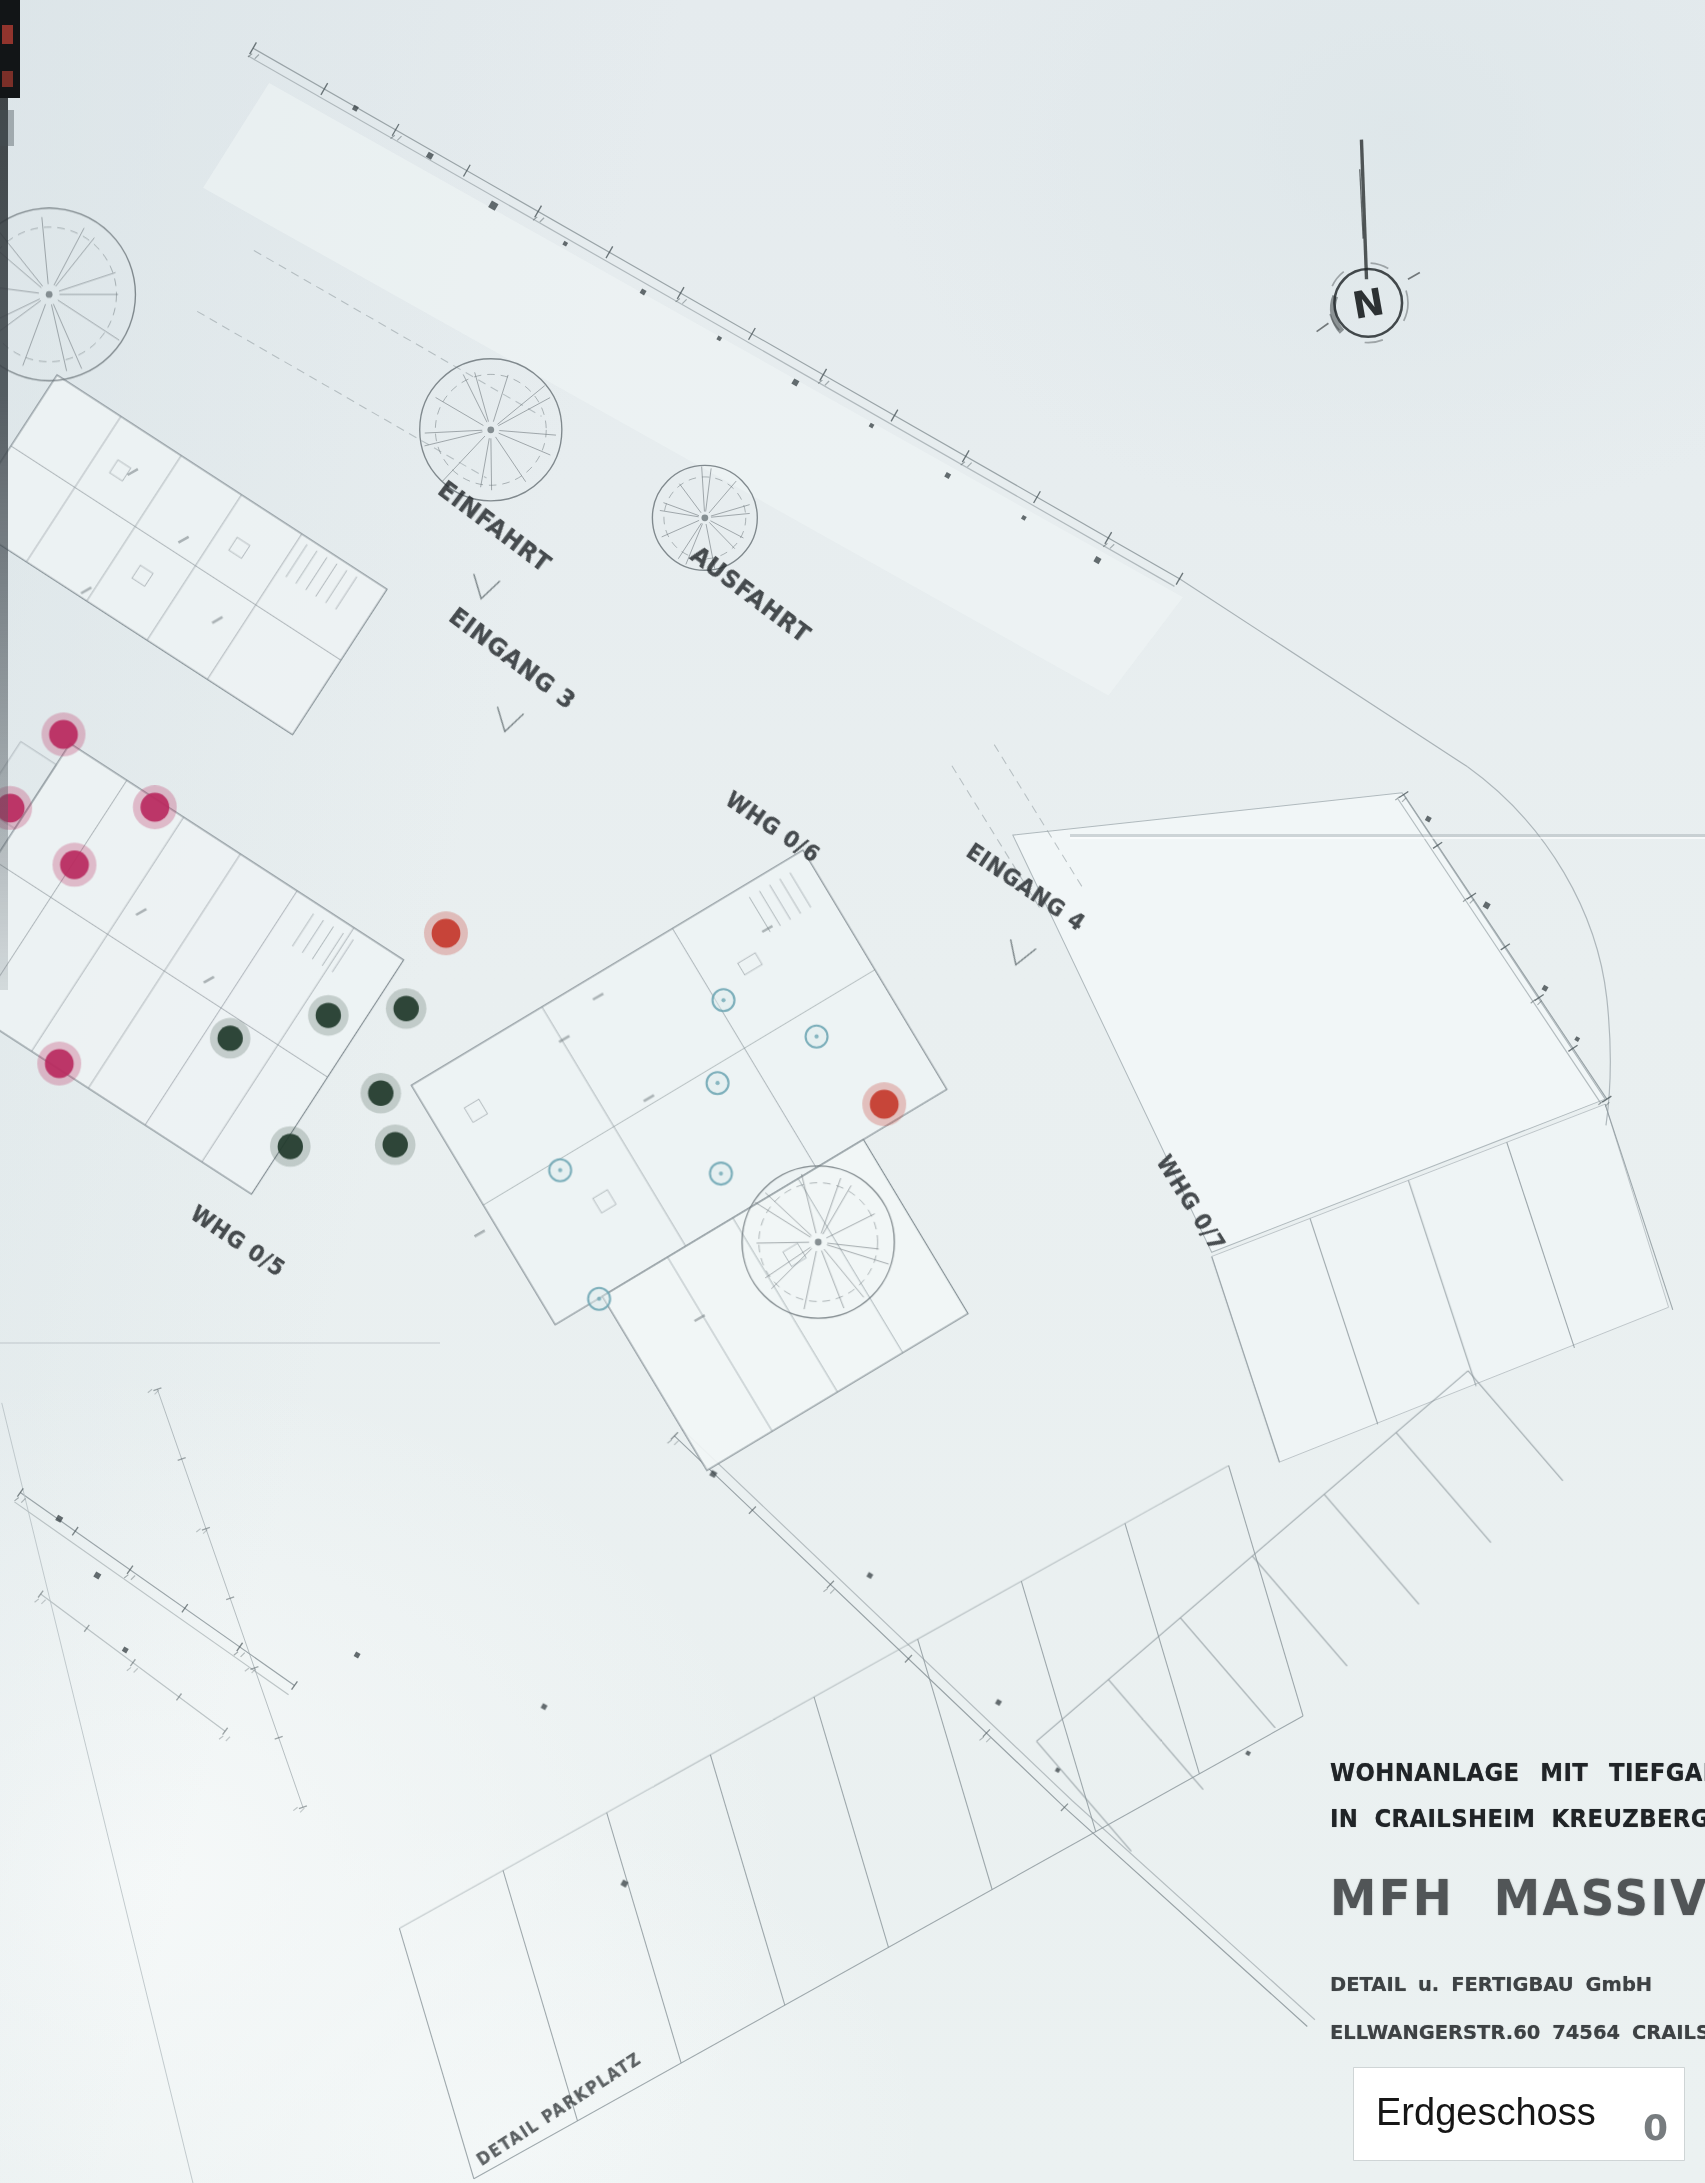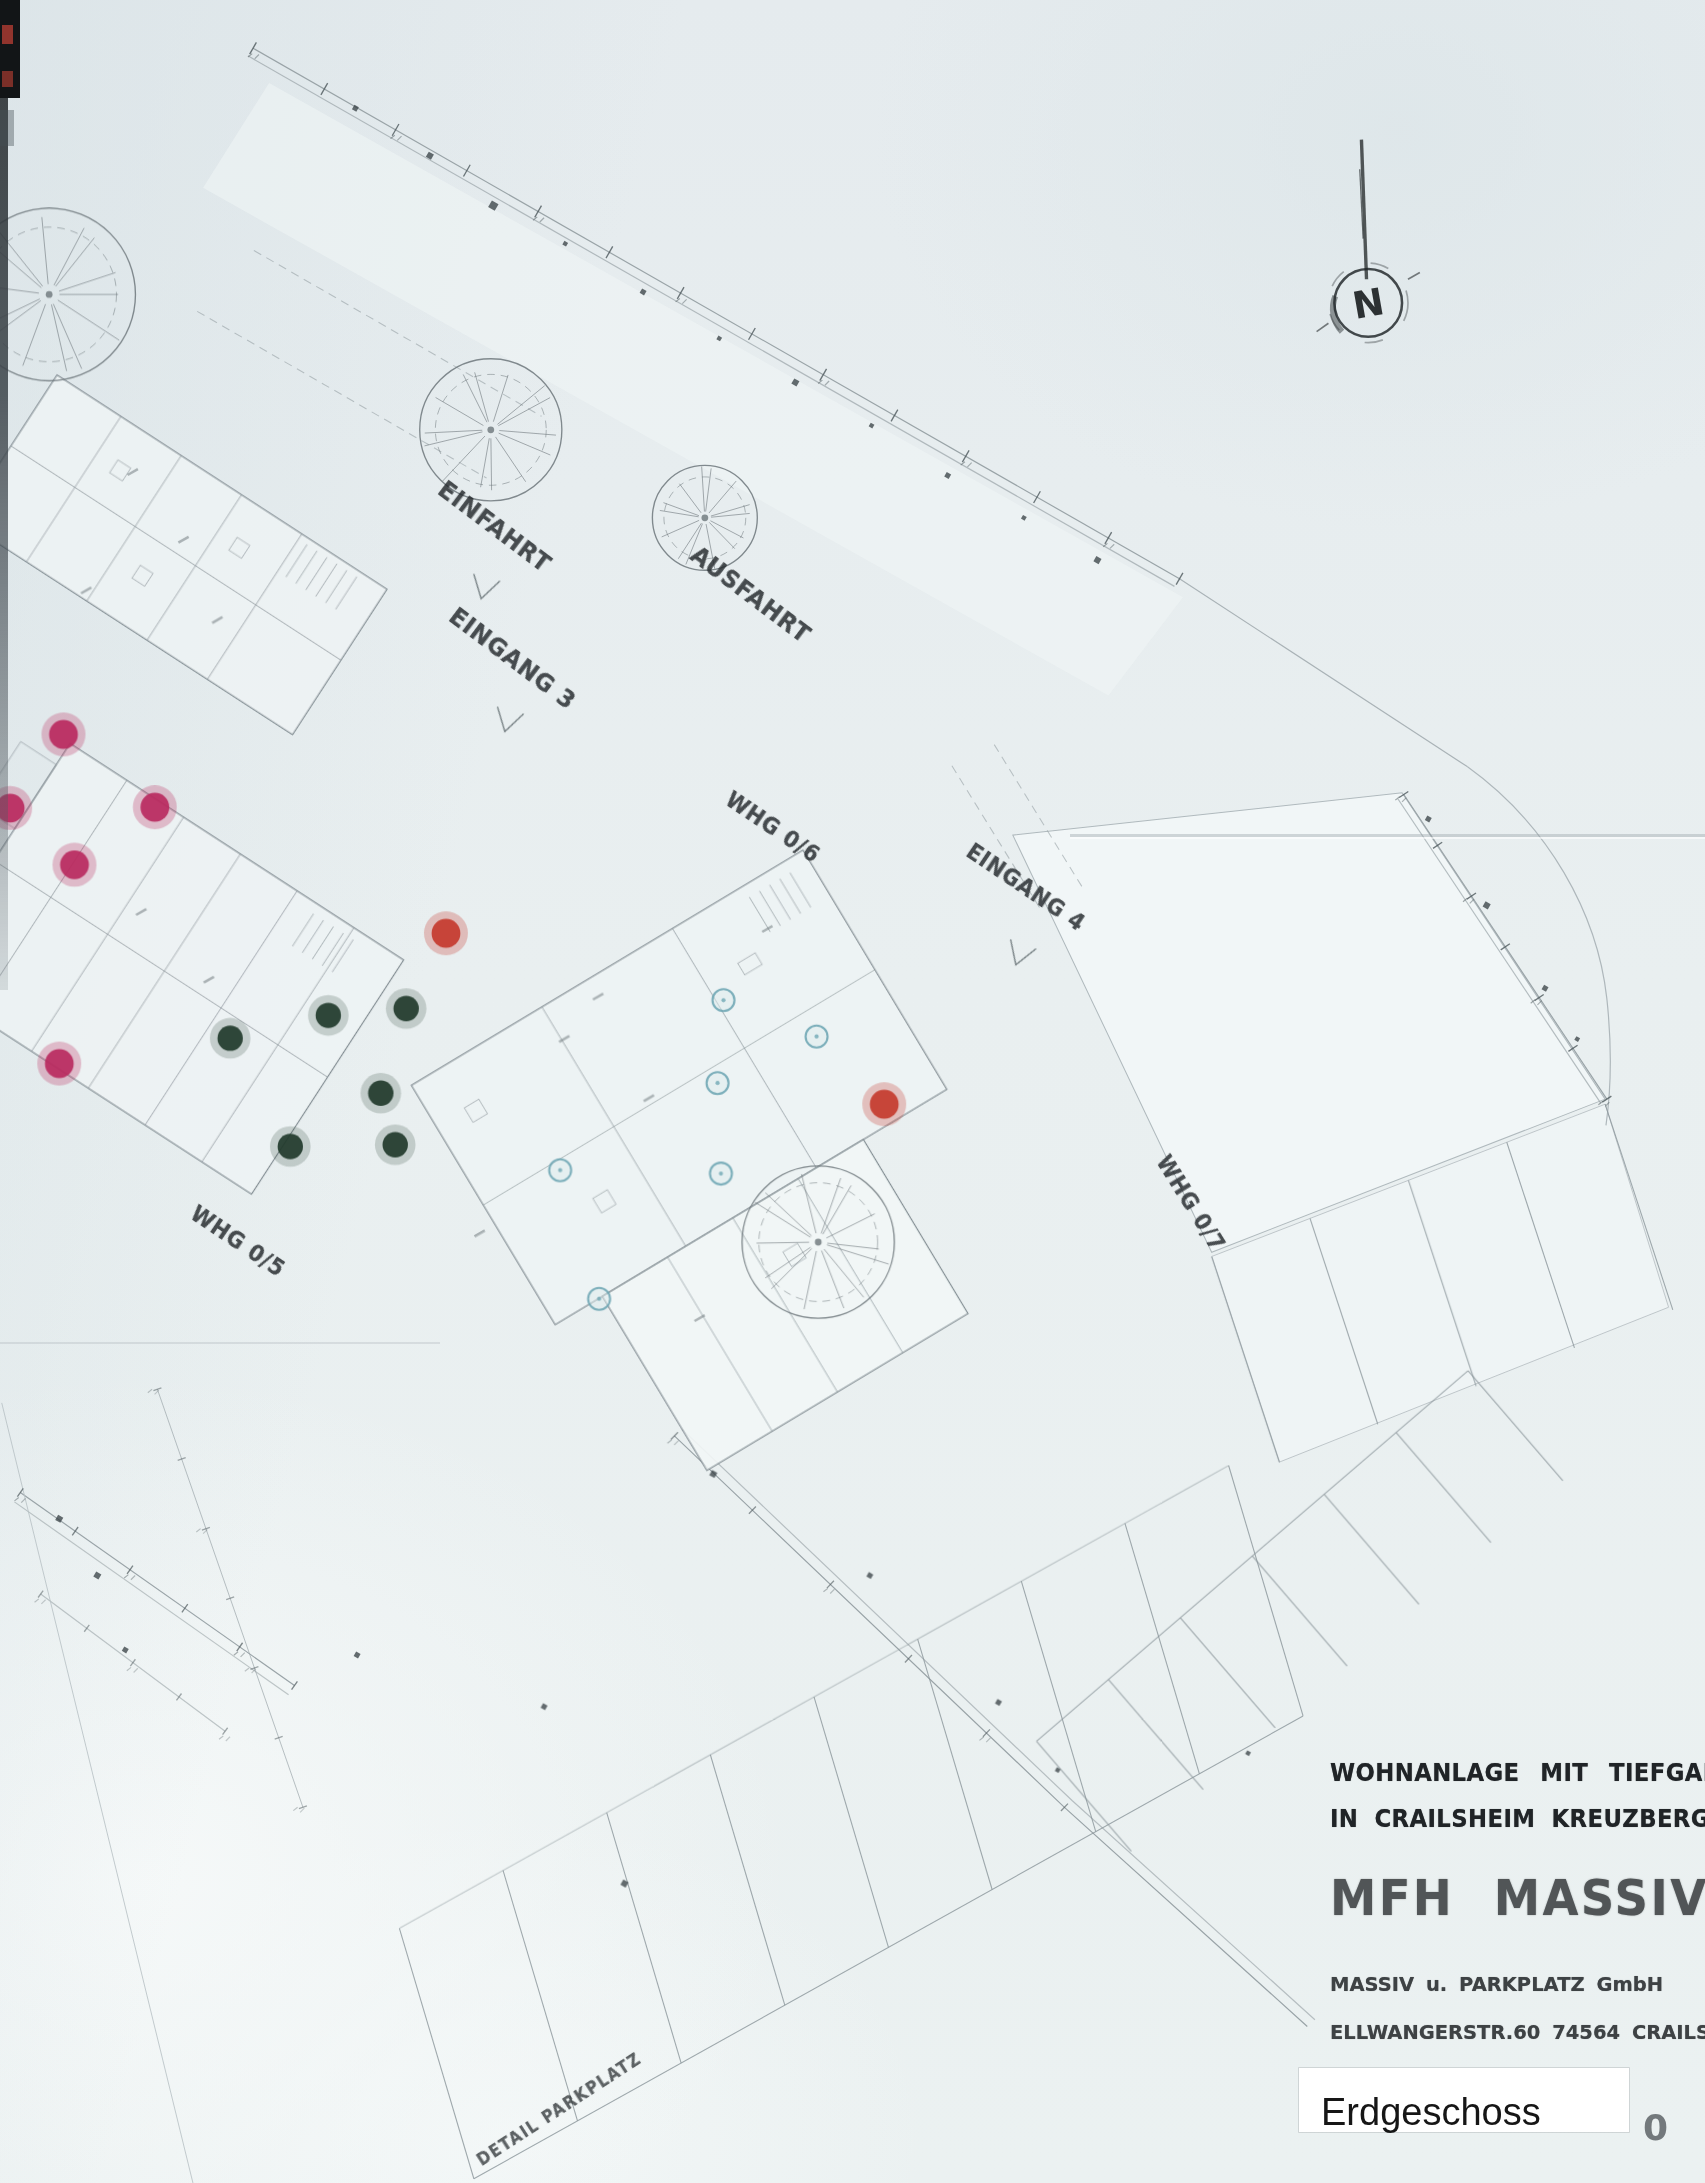--- a/index.html
+++ b/index.html
@@ -39,21 +39,21 @@
     transform:translate(-50%,-50%) rotate(-33deg) scaleX(.92);}
   
   .tb{position:absolute;left:1330px;color:#202427;font-weight:bold;white-space:nowrap;
     filter:blur(0.3px);text-shadow:0 0 0.8px rgba(32,36,39,.65);transform-origin:left center;}
   .tb-line1{top:1758px;font-size:24.5px;word-spacing:13.5px;letter-spacing:0.4px;transform:scaleX(.93);}
   .tb-line2{top:1804px;font-size:24.5px;word-spacing:8.5px;letter-spacing:0.4px;transform:scaleX(.93);}
   .tb-brand{top:1870px;font-size:49px;color:#2b2f31;opacity:.8;letter-spacing:2.5px;word-spacing:22px;
     transform:scaleX(.95);text-shadow:0 0 1.7px rgba(43,47,49,.55);}
   .tb-company{top:1973px;font-size:19.5px;opacity:.85;word-spacing:5.1px;}
   .tb-address{top:2021px;font-size:19.5px;opacity:.85;word-spacing:5.1px;}
-  .floorbox{position:absolute;left:1299px;top:2068px;width:330px;height:64px;background:#ffffff;
+  .floorbox{position:absolute;left:1354px;top:2068px;width:330px;height:92px;background:#ffffff;
     box-shadow:0 0 0 0.8px rgba(120,125,128,.3);}
   .floorbox span{display:block;padding-left:22px;line-height:88px;font-size:38px;color:#161616;
     font-family:"Liberation Sans",sans-serif;font-weight:normal;}
   .pagenum{position:absolute;left:1643px;top:2107px;font-size:36px;color:#565c60;opacity:.8;font-weight:bold;}
 </style>
 </head>
 <body>
 
 <div class="page">
 
@@ -465,21 +465,21 @@
   <div class="rlabel lbl-ausfahrt">AUSFAHRT</div>
   <div class="rlabel lbl-whg06">WHG 0/6</div>
   <div class="rlabel lbl-eingang4">EINGANG 4</div>
   <div class="rlabel lbl-whg07">WHG 0/7</div>
   <div class="rlabel lbl-whg05">WHG 0/5</div>
   <div class="rlabel lbl-detail">DETAIL PARKPLATZ</div>
 
   <div class="tb tb-line1">WOHNANLAGE MIT TIEFGARAGE</div>
   <div class="tb tb-line2">IN CRAILSHEIM KREUZBERGSTRASSE</div>
   <div class="tb tb-brand">MFH MASSIVHAUS</div>
-  <div class="tb tb-company">MASSIV u. PARKPLATZ GmbH</div>
+  <div class="tb tb-company">DETAIL u. FERTIGBAU GmbH</div>
   <div class="tb tb-address">ELLWANGERSTR.60 74564 CRAILSHEIM</div>
 
   <div class="floorbox">
     <span>Erdgeschoss</span>
   </div>
   <div class="pagenum">0</div>
 
 </div>
 
 

